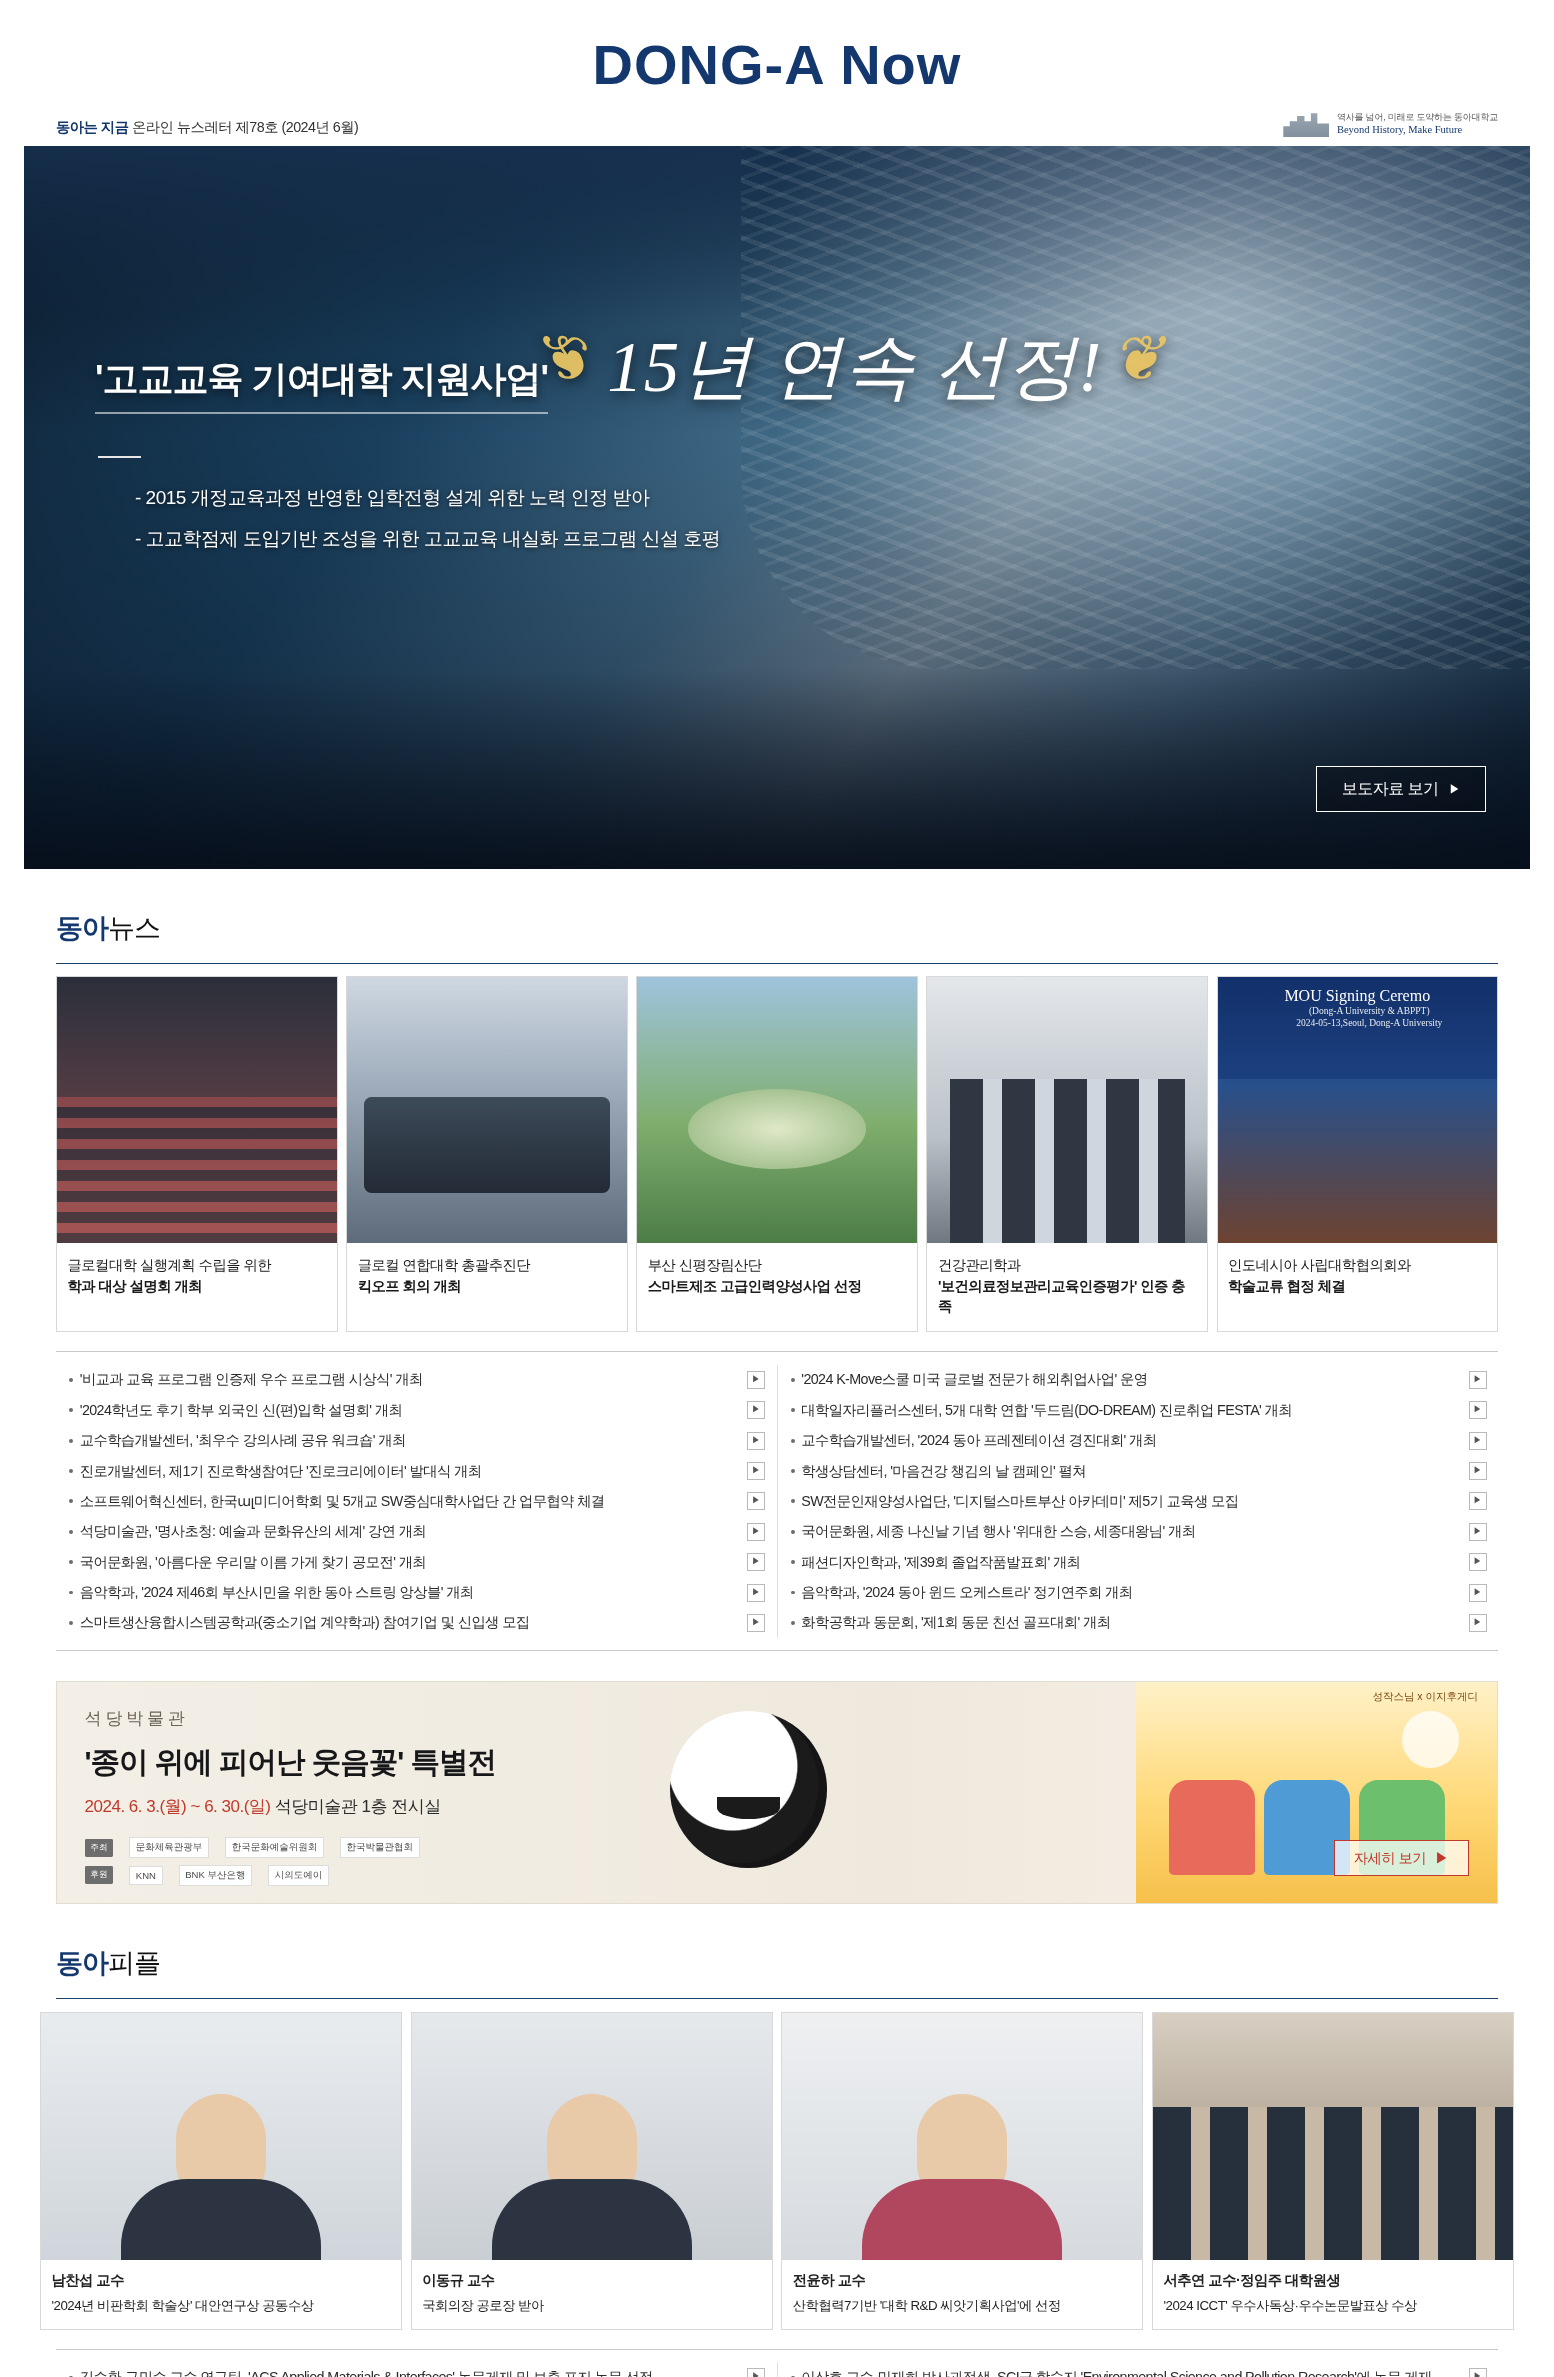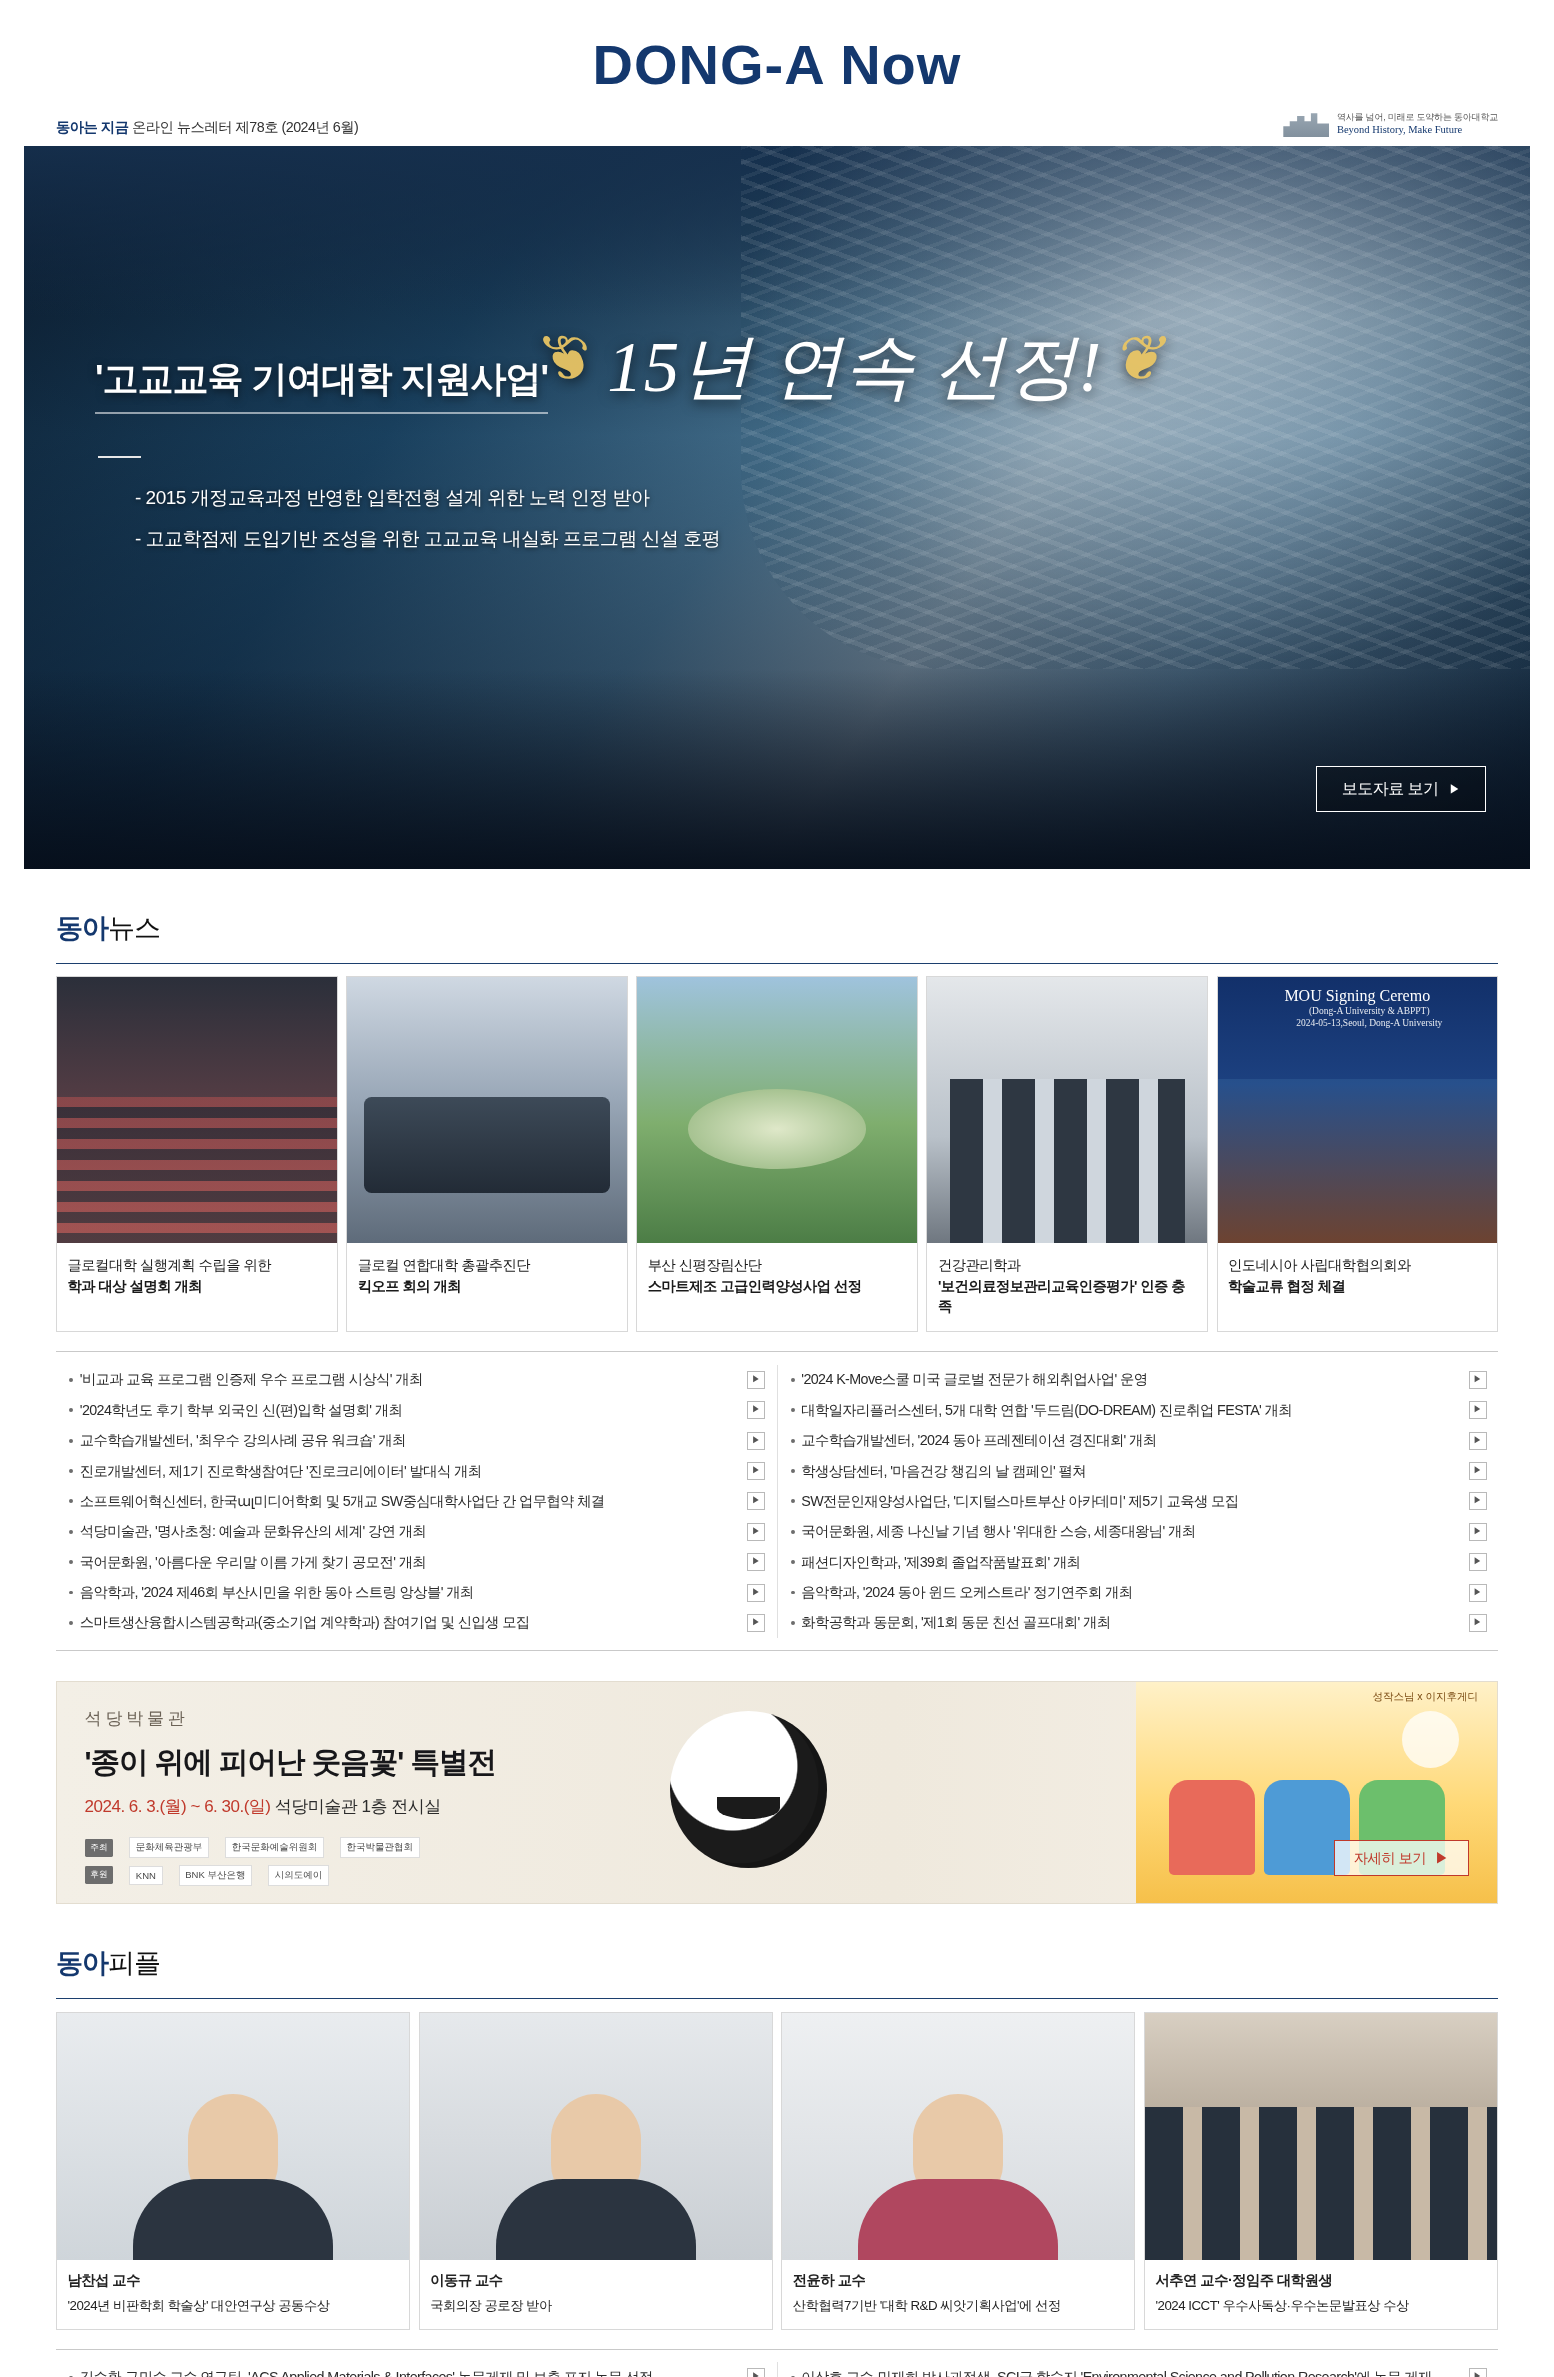--- a/index.html
+++ b/index.html
@@ -279,21 +279,21 @@
     position:absolute; right: 19px; top: 7.6px; font-size: 10.5px; color:#7a4a12;
   }
   .banner-cta {
     position:absolute; right: 28.5px; bottom: 27px;
     border: 1.4px solid #c0392b; color:#c0392b; background: rgba(255,255,255,.75);
     font-size: 14.3px; padding: 7.6px 19px; letter-spacing:-0.5px; cursor:pointer;
     display:flex; align-items:center; gap:8.6px;
   }
 
   
-  .people { margin: 0 56px; display:flex; gap:8.6px; padding-top: 12.4px; }
+  .people { margin: 0 40px; display:flex; gap:8.6px; padding-top: 12.4px; }
   .pcard { flex:1 1 0; border:0.5px solid #d8d8d8; background:#fff; }
   .pcard .pimg { height: 247px; position:relative; overflow:hidden; }
   .portrait-a { background: linear-gradient(180deg,#e9ecef 0%, #cfd5da 100%); }
   .portrait-b { background: linear-gradient(180deg,#e6e9ec 0%, #c9ced3 100%); }
   .portrait-c { background: linear-gradient(180deg,#eef0f2 0%, #d6dade 100%); }
   .portrait-d { background: linear-gradient(180deg,#d8cfc2 0%, #8f7f6c 100%); }
   .face {
     position:absolute; left:50%; transform:translateX(-50%); bottom: 57px;
     width: 90px; height: 109px; border-radius: 45px 45px 38px 38px;
     background:#e8c9a8;

